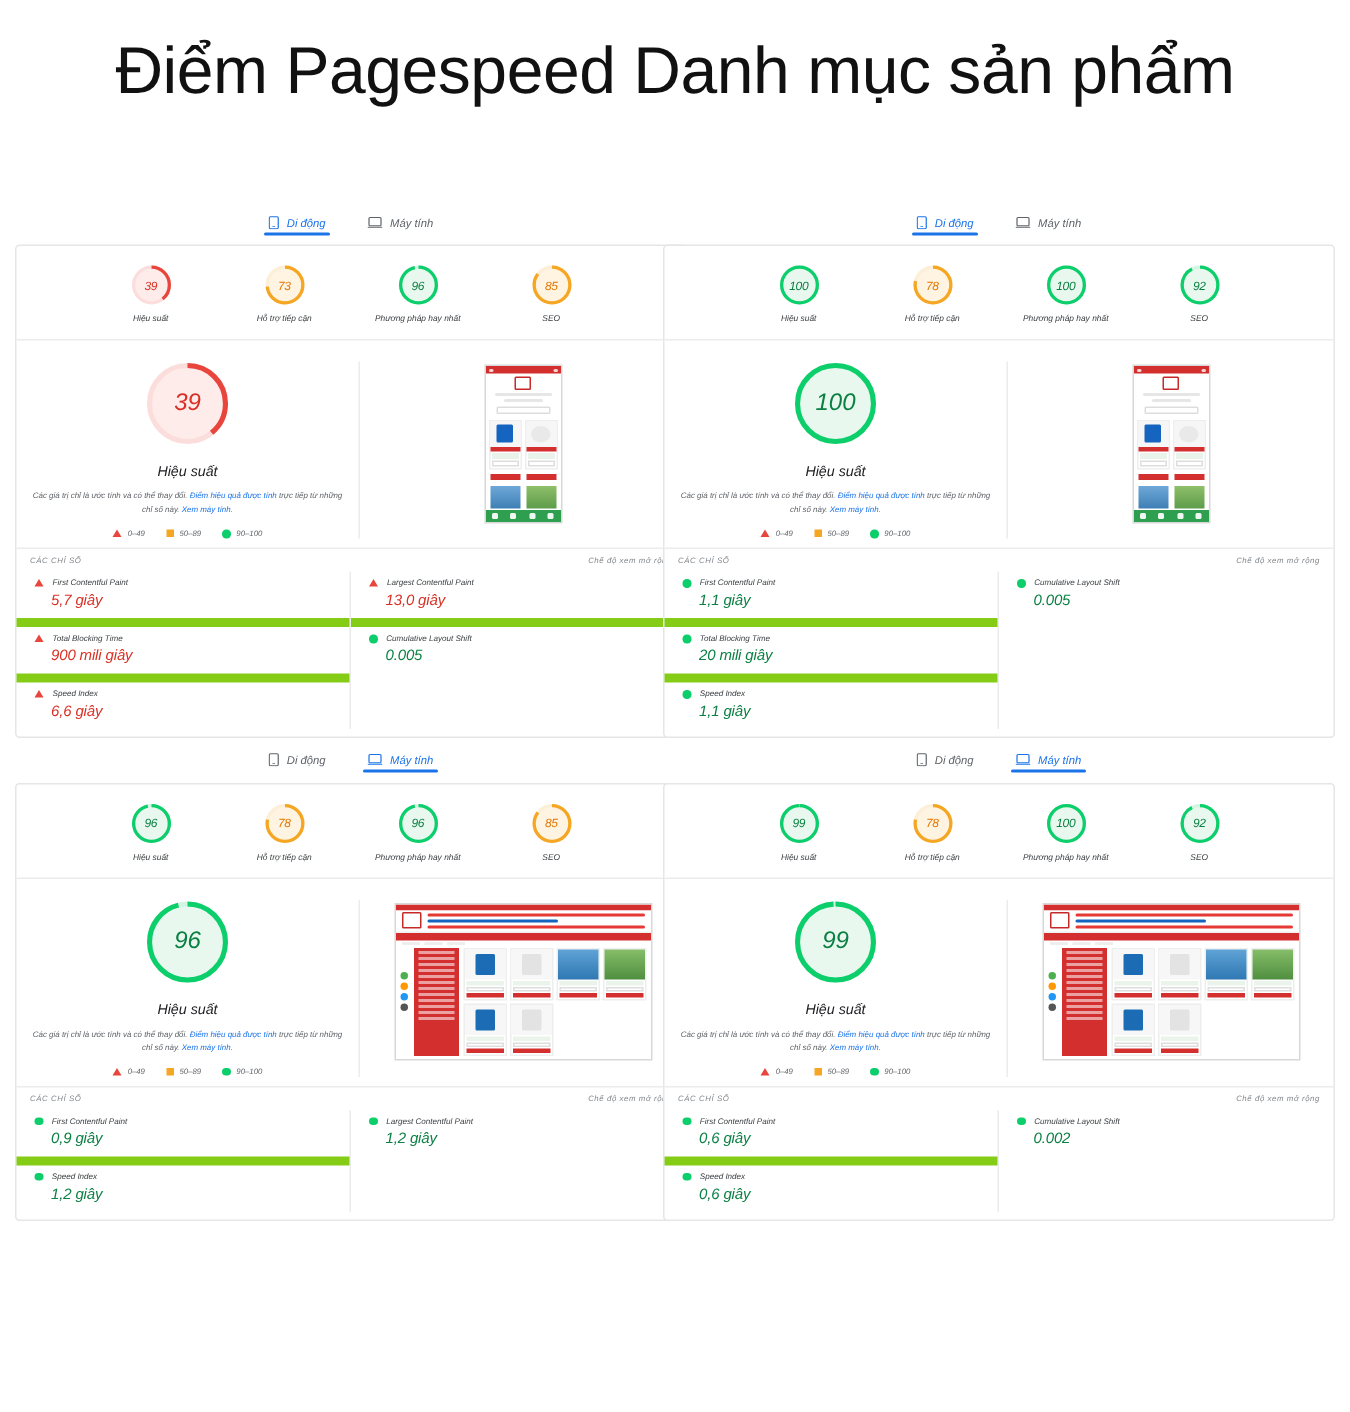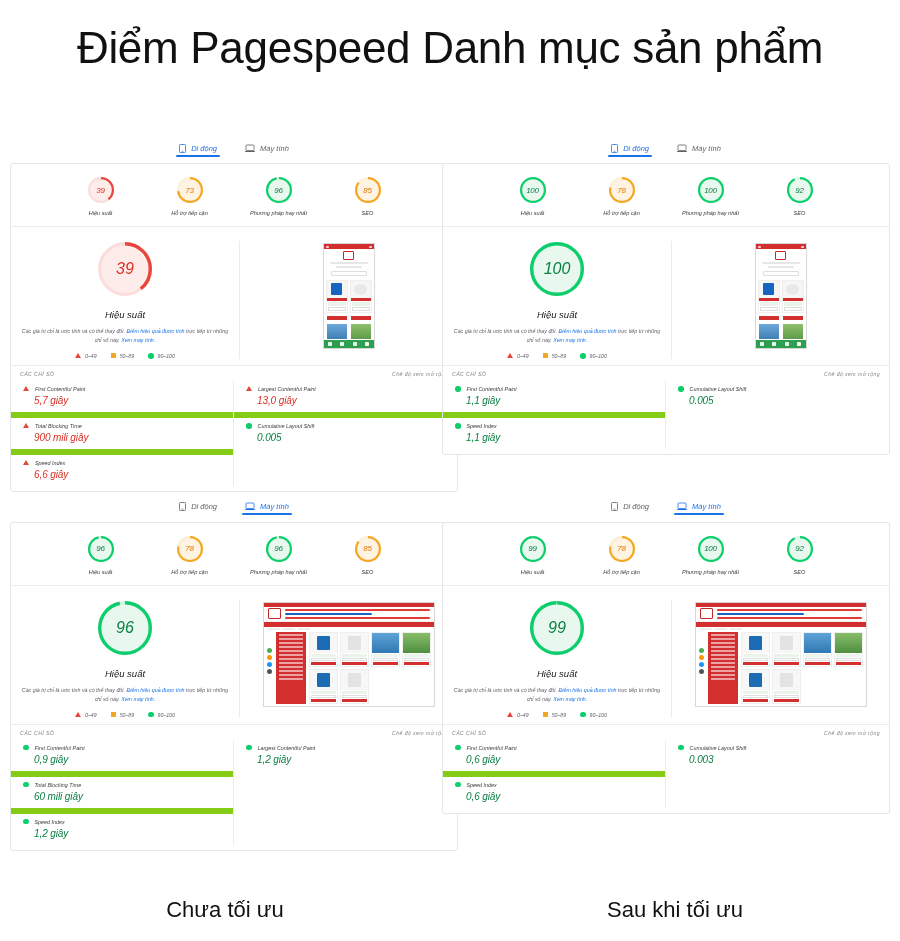--- a/index.html
+++ b/index.html
@@ -640,20 +640,27 @@
           <div class="metric">
     <div class="metric-head">
       <span class="m-cir"></span>
       <span class="metric-name">First Contentful Paint</span>
     </div>
     <div class="metric-value v-green">1,1 giây</div>
   </div>
               <div class="metric">
     <div class="metric-head">
       <span class="m-cir"></span>
+      <span class="metric-name">Total Blocking Time</span>
+    </div>
+    <div class="metric-value v-green">20 mili giây</div>
+  </div>
+              <div class="metric">
+    <div class="metric-head">
+      <span class="m-cir"></span>
       <span class="metric-name">Speed Index</span>
     </div>
     <div class="metric-value v-green">1,1 giây</div>
   </div>
         </div>
         <div class="mcol">
               <div class="metric">
     <div class="metric-head">
       <span class="m-cir"></span>
       <span class="metric-name">Cumulative Layout Shift</span>
@@ -864,27 +871,20 @@
           <div class="metric">
     <div class="metric-head">
       <span class="m-cir"></span>
       <span class="metric-name">First Contentful Paint</span>
     </div>
     <div class="metric-value v-green">0,9 giây</div>
   </div>
               <div class="metric">
     <div class="metric-head">
       <span class="m-cir"></span>
-      <span class="metric-name">Total Blocking Time</span>
-    </div>
-    <div class="metric-value v-green">60 mili giây</div>
-  </div>
-              <div class="metric">
-    <div class="metric-head">
-      <span class="m-cir"></span>
       <span class="metric-name">Speed Index</span>
     </div>
     <div class="metric-value v-green">1,2 giây</div>
   </div>
         </div>
         <div class="mcol">
           <div class="metric">
     <div class="metric-head">
       <span class="m-cir"></span>
       <span class="metric-name">Largest Contentful Paint</span>
@@ -1106,28 +1106,24 @@
     </div>
     <div class="metric-value v-green">0,6 giây</div>
   </div>
         </div>
         <div class="mcol">
               <div class="metric">
     <div class="metric-head">
       <span class="m-cir"></span>
       <span class="metric-name">Cumulative Layout Shift</span>
     </div>
-    <div class="metric-value v-green">0.003</div>
+    <div class="metric-value v-green">0.002</div>
   </div>
           <div class="spacer-metric">&nbsp;</div>
         </div>
       </div>
 
     </div>
       </div>
     </div>
 
-  <div class="captions">
-    <div class="caption">Chưa tối ưu</div>
-    <div class="caption">Sau khi tối ưu</div>
-  </div>
 
 </div>
 
 </body></html>

